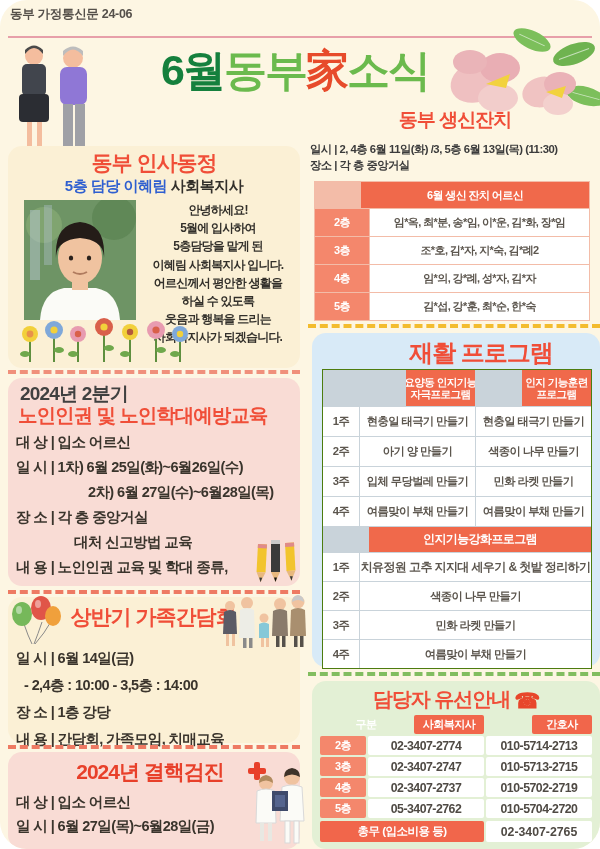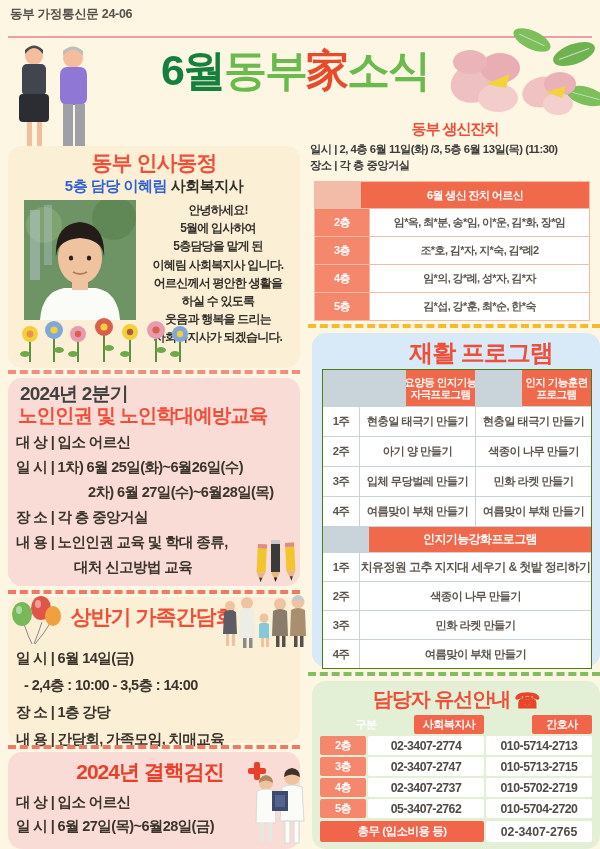--- a/index.html
+++ b/index.html
@@ -1,17 +1,17 @@
 <!DOCTYPE html>
 <html><head>
 <meta charset="utf-8">
 <style>
   html,body{margin:0;padding:0;}
   body{font-family:"Liberation Sans",sans-serif;}
-  .page{position:relative;width:600px;height:849px;background:#FDF6E3;overflow:hidden;}
+  .page{position:relative;width:600px;height:849px;background:#FDF6E3;overflow:hidden;border-radius:27px;}
   .abs{position:absolute;}
   .masthead{left:10px;top:6px;font-size:12.5px;font-weight:700;color:#55504A;letter-spacing:-0.3px;}
   .head-rule{left:8px;top:36px;width:584px;height:0;border-top:2px solid #E79FA9;}
   .main-title{left:128px;top:42px;width:334px;text-align:center;font-size:43px;font-weight:900;letter-spacing:-2px;white-space:nowrap;}
   .panel{border-radius:14px;}
   .p-cream{background:#FBF0D5;}
   .p-pink{background:#F9DCD5;}
   .p-blue{background:#D8EAF7;}
   .p-green{background:#E3F0D5;}
   .dash{height:0;}
@@ -182,22 +182,22 @@
 
   <div class="abs dash dash-salmon" style="left:8px;top:370px;width:292px"></div>
   <div class="abs panel p-pink" style="left:8px;top:378px;width:292px;height:208px"></div>
   <div class="abs" style="left:20px;top:381px;font-size:19px;font-weight:800;color:#404040;letter-spacing:-0.8px">2024년 2분기</div>
   <div class="abs" style="left:18px;top:402px;font-size:19.5px;font-weight:800;color:#F04E38;letter-spacing:-1px;white-space:nowrap">노인인권 및 노인학대예방교육</div>
   <div class="abs edu-lines">
     <div class="body-line">대 상 | 입소 어르신</div>
     <div class="body-line">일 시 | 1차) 6월 25일(화)~6월26일(수)</div>
     <div class="body-line indent1">2차) 6월 27일(수)~6월28일(목)</div>
     <div class="body-line">장 소 | 각 층 중앙거실</div>
+    <div class="body-line indent2">대처 신고방법 교육</div>
     <div class="body-line">내 용 | 노인인권 교육 및 학대 종류,</div>
-    <div class="body-line indent2">대처 신고방법 교육</div>
   </div>
   <svg class="abs" style="left:252px;top:538px" width="48" height="46" viewBox="0 0 48 46">
     <g transform="translate(6,6) rotate(3)">
         <rect width="9" height="28" fill="#F2C42D"></rect>
         <path d="M0 28 L4.5 38 L9 28 Z" fill="#E8B87E"></path>
         <path d="M3 33.5 L4.5 38 L6 33.5 Z" fill="#3A3A3A"></path>
         <rect width="9" height="4" fill="#E08A8A"></rect>
       </g>
     <g transform="translate(19,2)">
         <rect width="9" height="32" fill="#3A3A3A"></rect>
@@ -289,21 +289,21 @@
         <rect x="42" y="64" width="5" height="22" fill="#FBFBF7" stroke="#D9D9D9"></rect>
       </g>
     <rect x="20" y="34" width="16" height="20" fill="#3E4A6B"></rect>
     <rect x="23" y="38" width="10" height="12" fill="#5E6F9C" opacity=".7"></rect>
   </svg>
   <div class="abs tb-lines">
     <div class="body-line">대 상 | 입소 어르신</div>
     <div class="body-line">일 시 | 6월 27일(목)~6월28일(금)</div>
   </div>
 
-  <div class="abs sec-title" style="left:312px;top:120px;width:286px;font-size:15px">동부 생신잔치</div>
+  <div class="abs sec-title" style="left:312px;top:107px;width:286px;font-size:19px">동부 생신잔치</div>
   <div class="abs bday-info">
     <div>일시 | 2, 4층 6월 11일(화) /3, 5층 6월 13일(목) (11:30)</div>
     <div>장소 | 각 층 중앙거실</div>
   </div>
   <div class="abs grid-table bday-table">
     <div class="cell c-orange hdr">6월 생신 잔치 어르신</div>
     <div class="cell c-floor">2층</div>
     <div class="cell c-white">임*옥, 최*분, 송*임, 이*운, 김*화, 장*임</div>
     <div class="cell c-floor">3층</div>
     <div class="cell c-white">조*호, 김*자, 지*숙, 김*례2</div>

